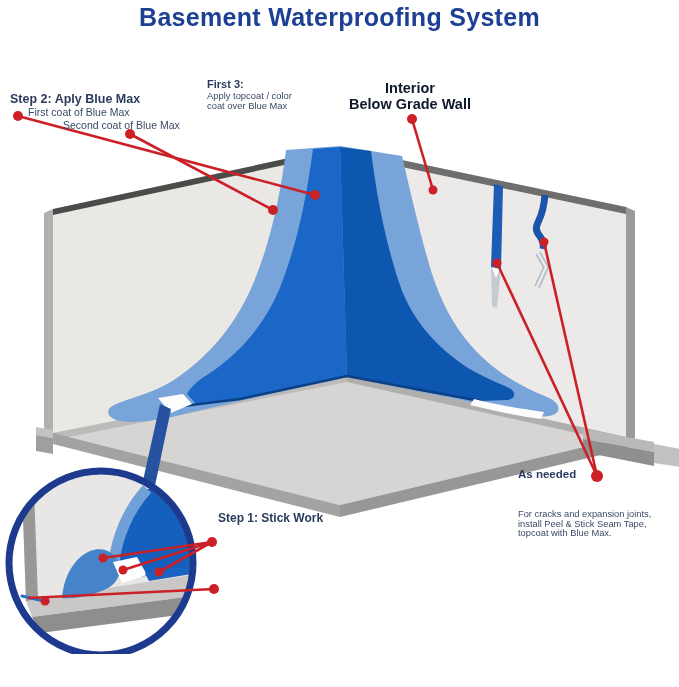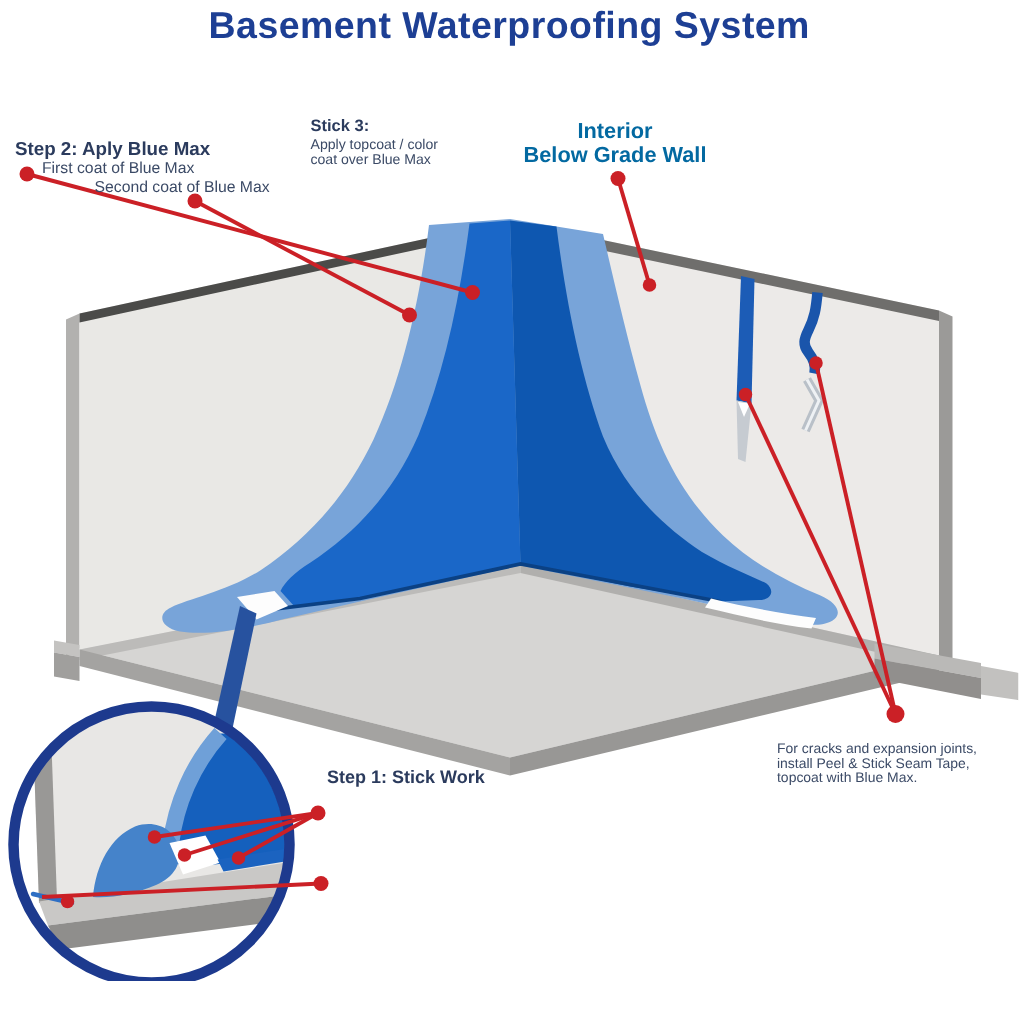--- a/index.html
+++ b/index.html
@@ -16,21 +16,21 @@
   .hdr{font-weight:bold;color:#2b3b5d;}
   .body{white-space:pre-line;color:#3b4a66;}
   .step2{left:10px;top:92px;}
   .step2 .hdr{font-size:12.5px;line-height:14px;}
   .step2 .l1{font-size:10.5px;line-height:12.5px;padding-left:18px;}
   .step2 .l2{font-size:10.5px;line-height:12.5px;padding-left:53px;}
   .step3{left:207px;top:77px;}
   .step3 .hdr{font-size:11px;line-height:14px;}
   .step3 .body{font-size:9.4px;line-height:9.6px;}
   .interior{left:335px;top:81px;width:150px;text-align:center;}
-  .interior div{font-size:14.5px;line-height:15.5px;font-weight:bold;color:#0369a1;}
+  .interior div{font-size:14.5px;line-height:15.5px;font-weight:bold;color:#0f172a;}
   .asneeded{left:518px;top:467px;width:160px;}
   .asneeded .hdr{font-size:11.5px;line-height:15px;}
   .asneeded .body{font-size:9.3px;line-height:9.6px;margin-top:28px;}
   .step1{left:218px;top:511px;width:230px;}
   .step1 .hdr{font-size:12px;line-height:15px;}
   .step1 .body{font-size:9.6px;line-height:10.2px;letter-spacing:-.15px;}
   .fillcracks{left:218px;top:565px;width:120px;}
   .fillcracks .body{font-size:9.6px;line-height:10.2px;}
   .doccode{right:3px;top:662px;font-size:17px;color:#b5bac1;}
 </style>
@@ -170,31 +170,32 @@
 
   <div class="txt title">Basement Waterproofing System</div>
 
   <div class="txt step2">
     <div class="hdr">Step 2: Aply Blue Max</div>
     <div class="l1 body">First coat of Blue Max</div>
     <div class="l2 body">Second coat of Blue Max</div>
   </div>
 
   <div class="txt step3">
-    <div class="hdr">Stick 3:</div>
+    <div class="hdr">First 3:</div>
     <div class="body">Apply topcoat / color
 coat over Blue Max</div>
   </div>
 
   <div class="txt interior">
     <div>Interior</div>
     <div>Below Grade Wall</div>
   </div>
 
   <div class="txt asneeded">
+    <div class="hdr">As needed</div>
     <div class="body">For cracks and expansion joints,
 install Peel &amp; Stick Seam Tape,
 topcoat with Blue Max.</div>
   </div>
 
   <div class="txt step1">
     <div class="hdr">Step 1: Stick Work</div>
   </div>
 
 

